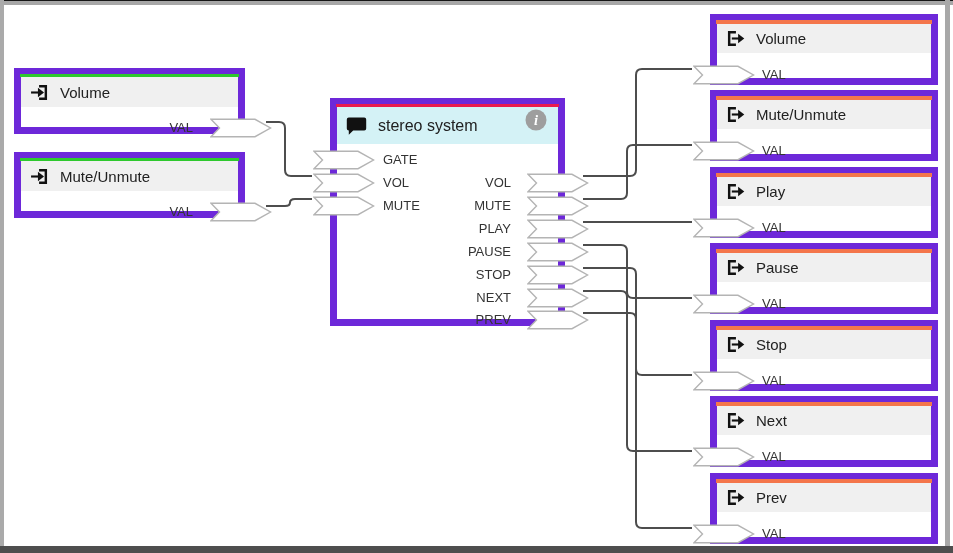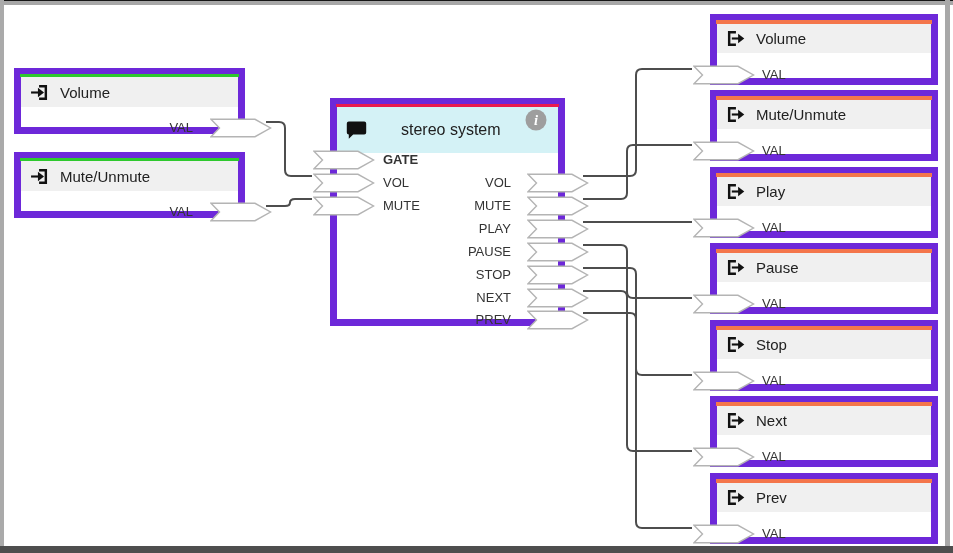--- a/index.html
+++ b/index.html
@@ -16,21 +16,21 @@
 
   #wires{position:absolute;left:0;top:0;z-index:1;}
   #wires path{fill:none;stroke:#4d4d4d;stroke-width:2;}
 
   .node{position:absolute;background:#ffffff;border:7px solid #6d28d9;box-sizing:border-box;z-index:2;}
   .accent{position:absolute;left:-1px;top:-1px;right:-1px;height:3px;}
   .node.io-right .accent{height:4px;}
   .hdr{position:absolute;left:0;right:0;display:flex;align-items:center;background:#f0f0f0;}
   .node.io-left .hdr{top:2px;height:30px;}
   .node.io-right .hdr{top:3px;height:29px;}
-  .node.device .hdr{top:2px;height:46px;background:#d4f2f6;gap:23px;}
+  .node.device .hdr{top:2px;height:37px;background:#d4f2f6;}
   .hdr .nicon{display:flex;align-items:center;margin-left:9px;}
   .hdr .title{margin-left:11px;font-size:15px;color:#212121;}
   .node.device .hdr .title{font-size:16px;}
   .info-btn{position:absolute;right:11px;top:4px;width:22px;height:22px;}
 
   .plabel{position:absolute;font-size:13px;color:#333333;line-height:18px;height:18px;}
   .chev{position:absolute;width:62px;height:20px;}
 
   
   .node.io-left{width:231px;height:66px;}
@@ -125,21 +125,21 @@
 
     <span class="chev dev-in" style="top:45px;"><svg width="62" height="20" viewBox="0 0 62 20">
           <polygon points="1,1.3 45,1.3 60.5,10 45,18.7 1,18.7 9.5,10" fill="#ffffff" stroke="#b4b4b4" stroke-width="1.4"></polygon>
         </svg></span>
     <span class="chev dev-in" style="top:68px;"><svg width="62" height="20" viewBox="0 0 62 20">
           <polygon points="1,1.3 45,1.3 60.5,10 45,18.7 1,18.7 9.5,10" fill="#ffffff" stroke="#b4b4b4" stroke-width="1.4"></polygon>
         </svg></span>
     <span class="chev dev-in" style="top:91px;"><svg width="62" height="20" viewBox="0 0 62 20">
           <polygon points="1,1.3 45,1.3 60.5,10 45,18.7 1,18.7 9.5,10" fill="#ffffff" stroke="#b4b4b4" stroke-width="1.4"></polygon>
         </svg></span>
-    <span class="plabel in-label" style="top:46px;font-weight:bold;">GATE</span>
+    <span class="plabel in-label" style="top:46px;">GATE</span>
     <span class="plabel in-label" style="top:69px;">VOL</span>
     <span class="plabel in-label" style="top:92px;">MUTE</span>
 
     <span class="chev dev-out" style="top:68px;"><svg width="62" height="20" viewBox="0 0 62 20">
           <polygon points="1,1.3 45,1.3 60.5,10 45,18.7 1,18.7 9.5,10" fill="#ffffff" stroke="#b4b4b4" stroke-width="1.4"></polygon>
         </svg></span>
     <span class="chev dev-out" style="top:91px;"><svg width="62" height="20" viewBox="0 0 62 20">
           <polygon points="1,1.3 45,1.3 60.5,10 45,18.7 1,18.7 9.5,10" fill="#ffffff" stroke="#b4b4b4" stroke-width="1.4"></polygon>
         </svg></span>
     <span class="chev dev-out" style="top:114px;"><svg width="62" height="20" viewBox="0 0 62 20">

